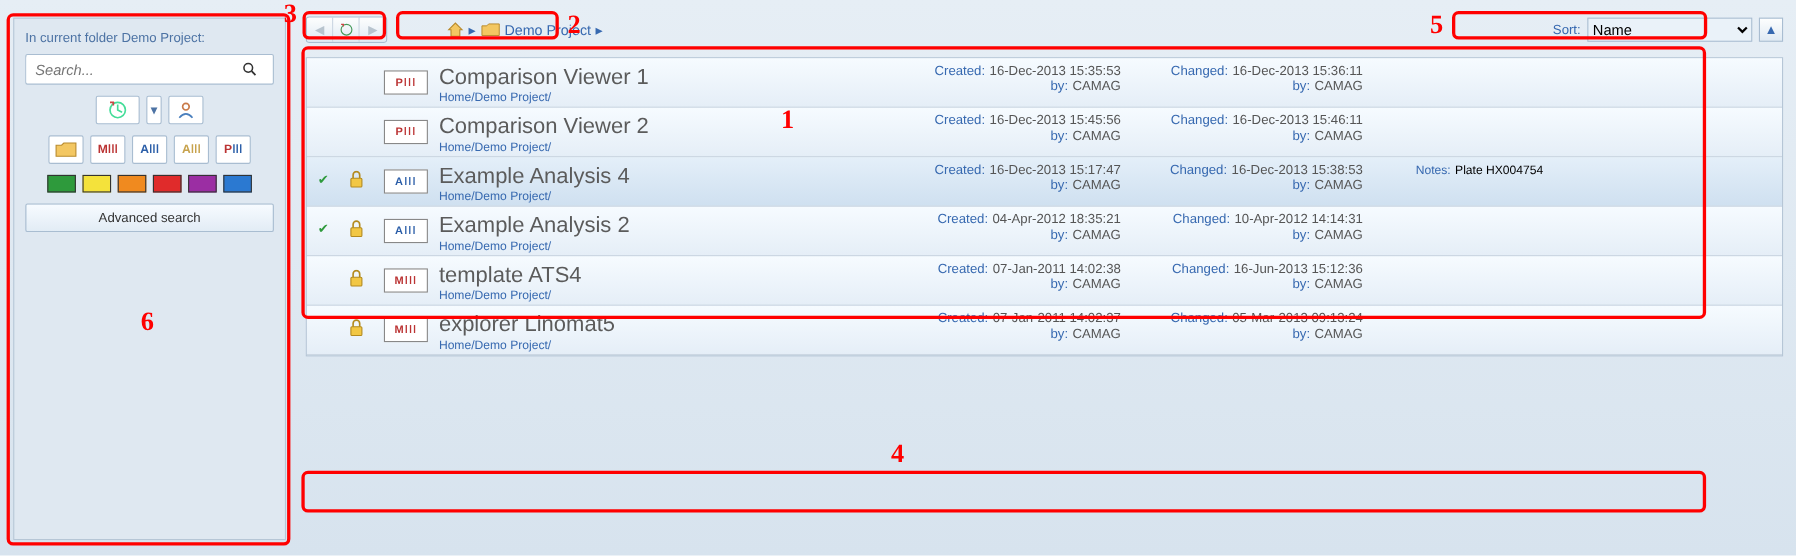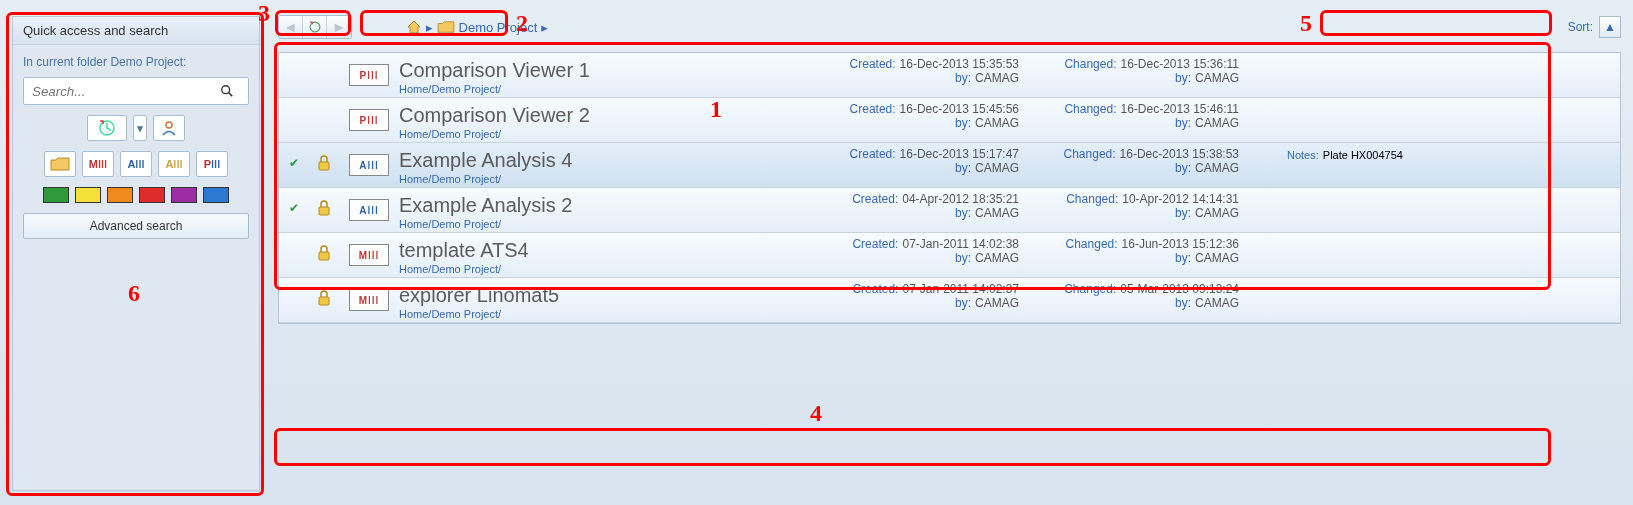--- a/index.html
+++ b/index.html
@@ -91,21 +91,20 @@
     border:1px solid #a9bdd1; background:linear-gradient(#d0dbe6,#c0cdd9);
     display:flex; align-items:center; justify-content:flex-end; padding:0 10px;
     font-size:12px; color:#222;
   }
   svg{display:block;}
 </style>
 </head>
 <body>
 
 <div class="sidebar">
-  <div class="sidebar-title">Quick access and search</div>
   <div class="sidebar-body">
     <div>In current folder Demo Project:</div>
     <div class="search-wrap">
       <input placeholder="Search..." style="">
       <div class="sbtn">
         <svg width="14" height="14" viewBox="0 0 16 16">
             <circle cx="6.5" cy="6.5" r="4.5" fill="none" stroke="#333" stroke-width="1.6"></circle>
             <line x1="10" y1="10" x2="14" y2="14" stroke="#333" stroke-width="1.8"></line>
           </svg>
       </div>
@@ -171,20 +170,21 @@
       <span>
         <svg width="18" height="14" viewBox="0 0 20 16">
             <path d="M1 4 L6 4 L8 2 L19 2 L19 14 L1 14 Z" fill="#f3c762" stroke="#b88a2c"></path>
           </svg>
       </span>
       <span class="txt">Demo Project</span>
       <span class="sep">▸</span>
     </div>
     <div class="sortbox">
       <span class="lbl">Sort:</span>
+      <select><option>Name</option></select>
       <div class="arrow-btn">▲</div>
     </div>
   </div>
 
   <div class="list" id="list">
       <div class="row">
         <div class="ico"></div>
         <div class="ico"></div>
         <div class="ico">
           <div class="tag">

